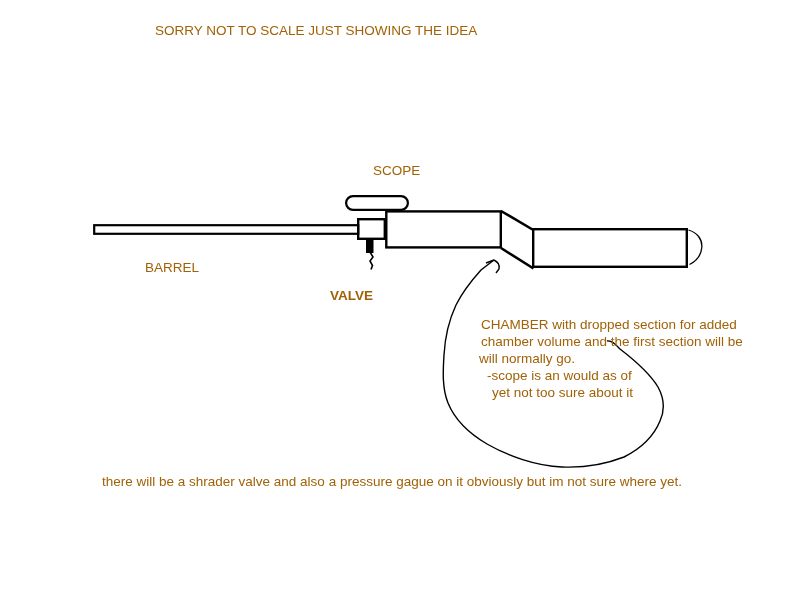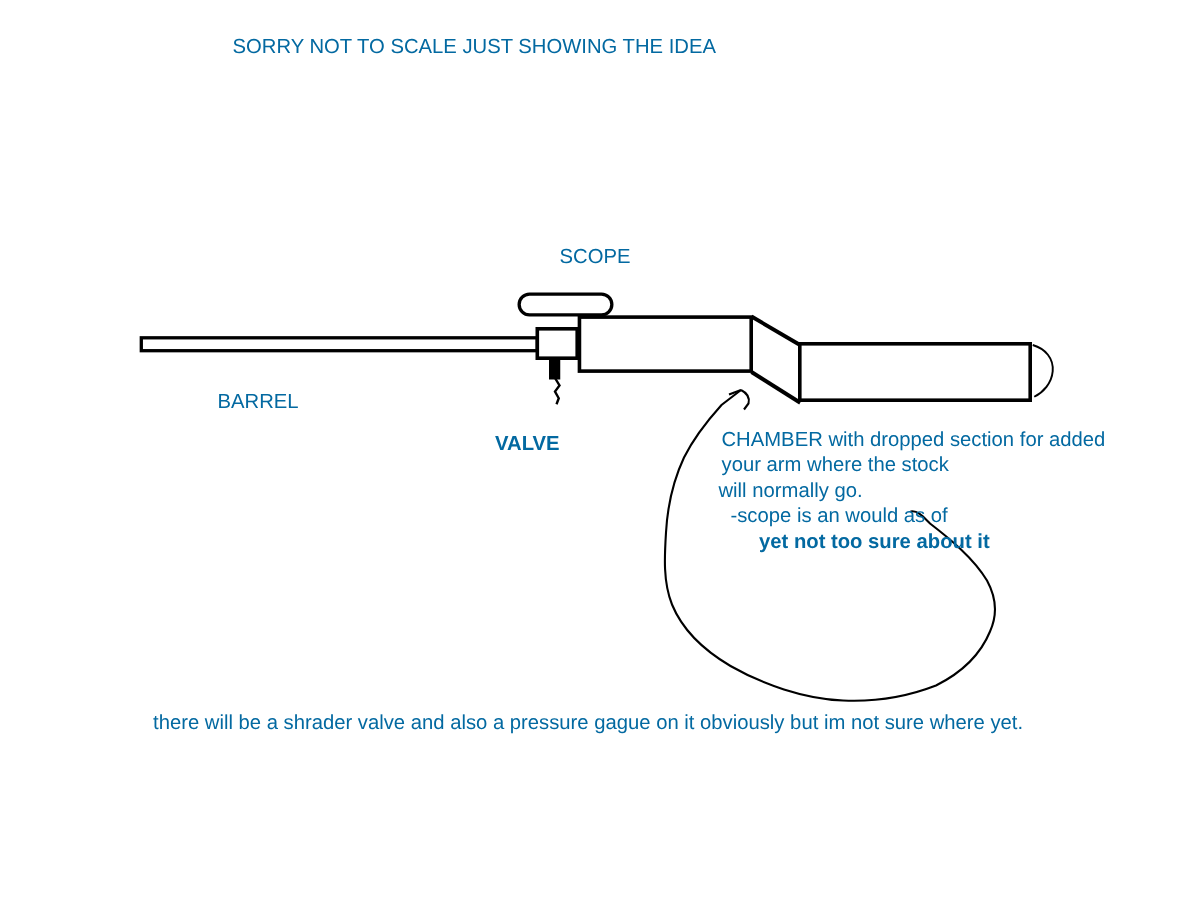--- a/index.html
+++ b/index.html
@@ -1,29 +1,29 @@
 <!DOCTYPE html>
 <html><head>
 <meta charset="utf-8">
 <style>
   html,body{margin:0;padding:0;background:#ffffff;}
   #canvas{
     position:relative;width:800px;height:600px;background:#ffffff;overflow:hidden;
     font-family:"Liberation Sans",sans-serif;color:#1a1a1a;
   }
-  .txt{position:absolute;font-size:13.5px;line-height:17px;white-space:pre;color:#0369a1;}
+  .txt{position:absolute;font-size:13.5px;line-height:17px;white-space:pre;color:#a16207;}
   #title{left:155px;top:22px;}
   #scope-label{left:373px;top:162px;}
   #barrel-label{left:145px;top:259px;text-align:right;}
   #valve-label{left:330px;top:287px;font-weight:bold;}
-  #annotation{left:481px;top:284px;white-space:normal;width:300px;}
+  #annotation{left:481px;top:316px;white-space:normal;width:300px;}
   #annotation .ln{white-space:pre;height:17px;}
   #annotation .ln5{margin-left:-2px;}
   #annotation .ln6{margin-left:6px;}
-  #annotation .ln7{margin-left:25px;font-weight:bold;}
+  #annotation .ln7{margin-left:11px;}
   .gap{display:inline-block;width:33px;}
   #footnote{left:102px;top:473px;}
   #drawing{position:absolute;left:0;top:0;width:800px;height:600px;}
 </style>
 </head>
 <body>
 
 <div id="canvas">
 
   <svg id="drawing" viewBox="0 0 800 600" xmlns="http://www.w3.org/2000/svg">
@@ -62,21 +62,21 @@
   </svg>
 
   <div id="title" class="txt">SORRY NOT TO SCALE JUST SHOWING THE IDEA</div>
 
   <div id="scope-label" class="txt">SCOPE</div>
   <div id="barrel-label" class="txt">BARREL</div>
   <div id="valve-label" class="txt">VALVE</div>
 
   <div id="annotation" class="txt">
     <div class="ln">CHAMBER with dropped section for added</div>
-    <div class="ln">your arm where the stock</div>
+    <div class="ln">chamber volume and the first section will be</div>
     <div class="ln ln5">will normally go.</div>
     <div class="ln ln6">-scope is an would as of</div>
     <div class="ln ln7">yet not too sure about it</div>
   </div>
 
   <div id="footnote" class="txt">there will be a shrader valve and also a pressure gague on it obviously but im not sure where yet.</div>
 
 </div>
 
 </body></html>

